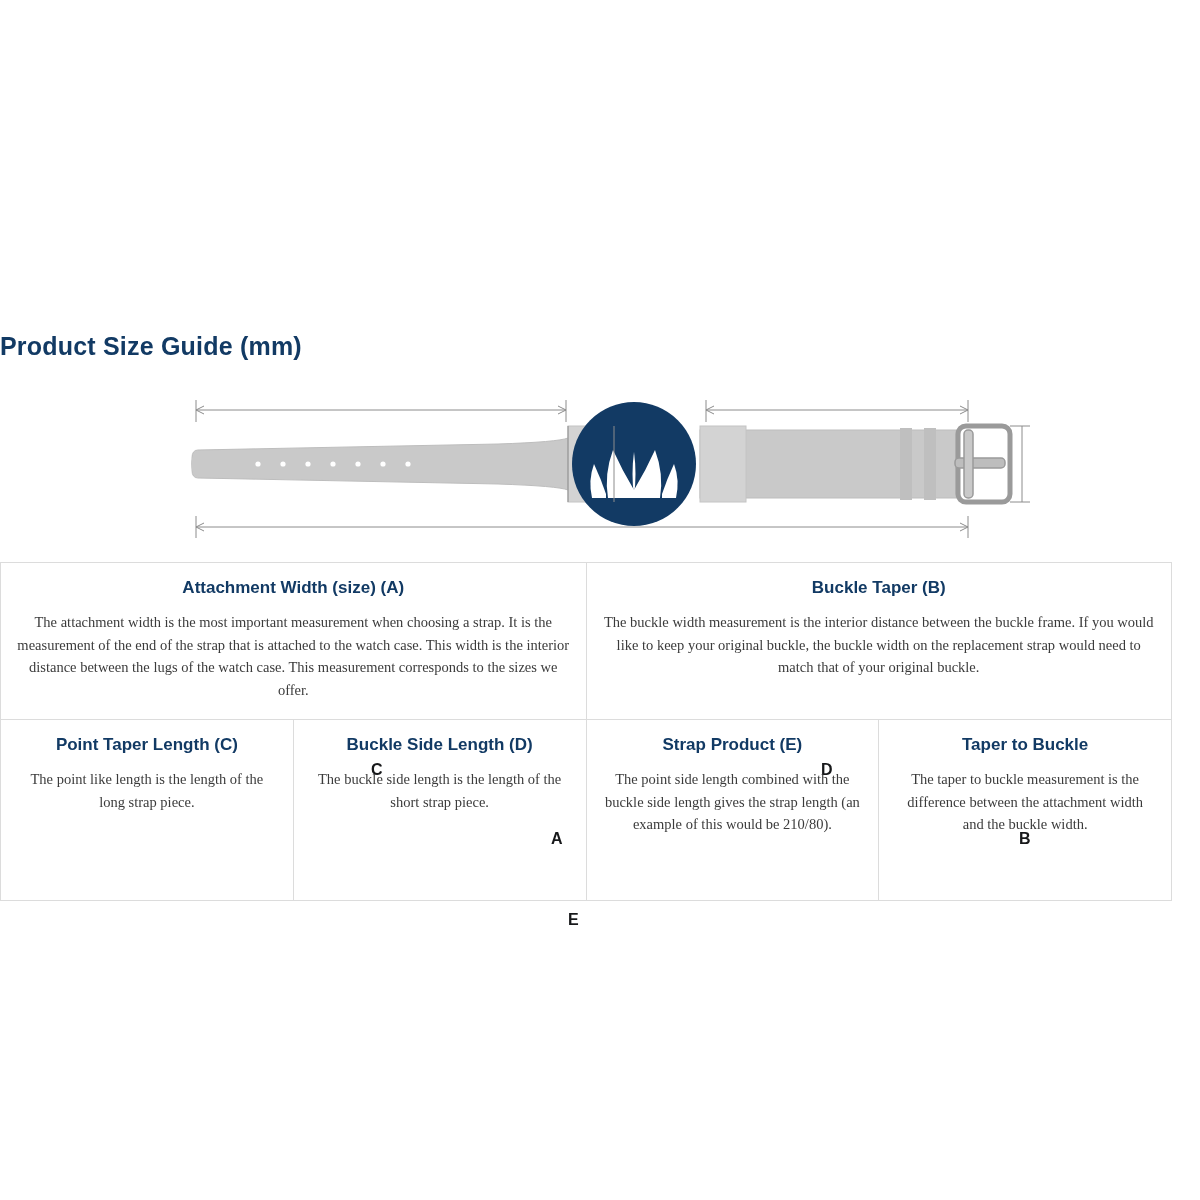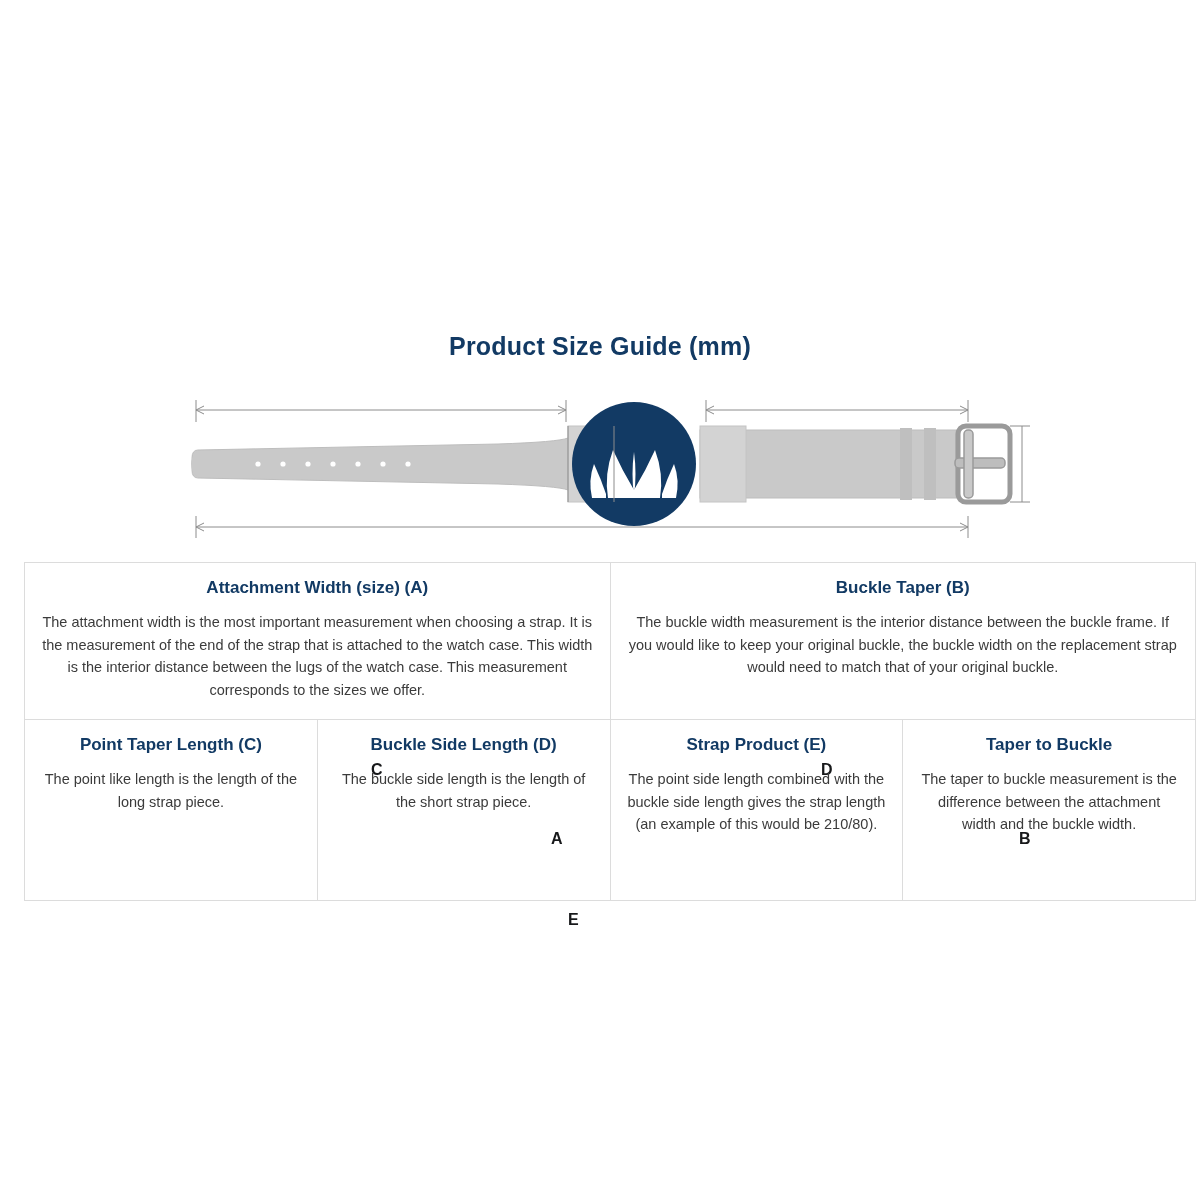--- a/index.html
+++ b/index.html
@@ -23,21 +23,20 @@
     width: 1200px;
     height: 1200px;
   }
 
   
   .guide-title {
     position: absolute;
     left: 0;
     top: 332px;
     width: 1200px;
-    text-align: center;
     font-size: 25px;
     font-weight: bold;
     color: #123a64;
     letter-spacing: 0.2px;
   }
 
   
   .diagram {
     position: absolute;
     left: 0;
@@ -57,21 +56,21 @@
   }
   .dim-label.c { left: 371px; top: 383px; }
   .dim-label.d { left: 821px; top: 383px; }
   .dim-label.a { left: 551px; top: 452px; }
   .dim-label.b { left: 1019px; top: 452px; }
   .dim-label.e { left: 568px; top: 533px; }
 
   
   .info-table {
     position: absolute;
-    left: 24px;
+    left: 0;
     top: 562px;
     width: 1172px;
     border-collapse: collapse;
     table-layout: fixed;
   }
   .info-table td {
     border: 1px solid #dcdcdc;
     vertical-align: top;
     padding: 14px 16px 18px 16px;
     text-align: center;
@@ -80,20 +79,21 @@
     font-size: 17px;
     font-weight: bold;
     color: #123a64;
     margin-bottom: 12px;
     line-height: 1.3;
   }
   .cell-body {
     font-size: 14.5px;
     line-height: 1.55;
     color: #3b3b3b;
+    font-family: Liberation Serif, serif;
   }
   .row2 td { height: 148px; }
 </style>
 </head>
 <body>
 
 <div class="page">
 
   <div class="guide-title">Product Size Guide (mm)</div>
 

